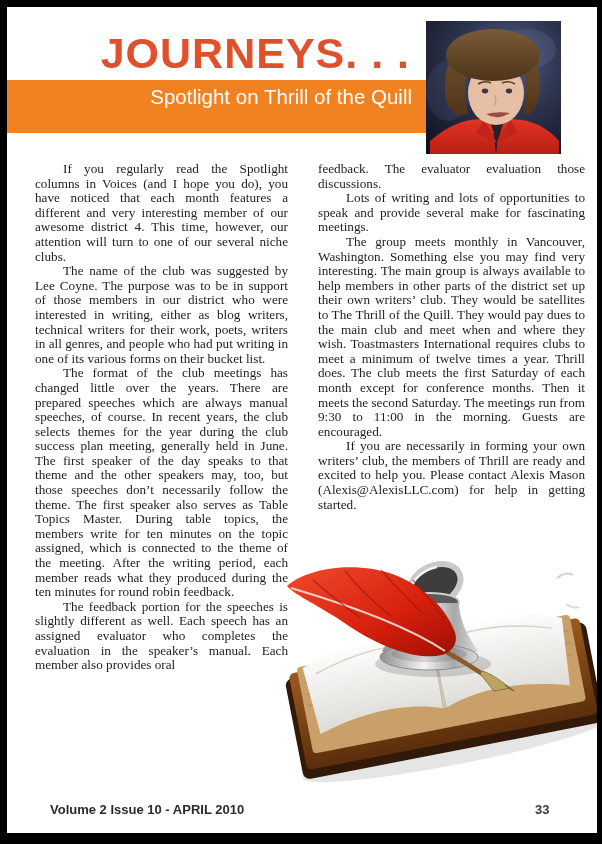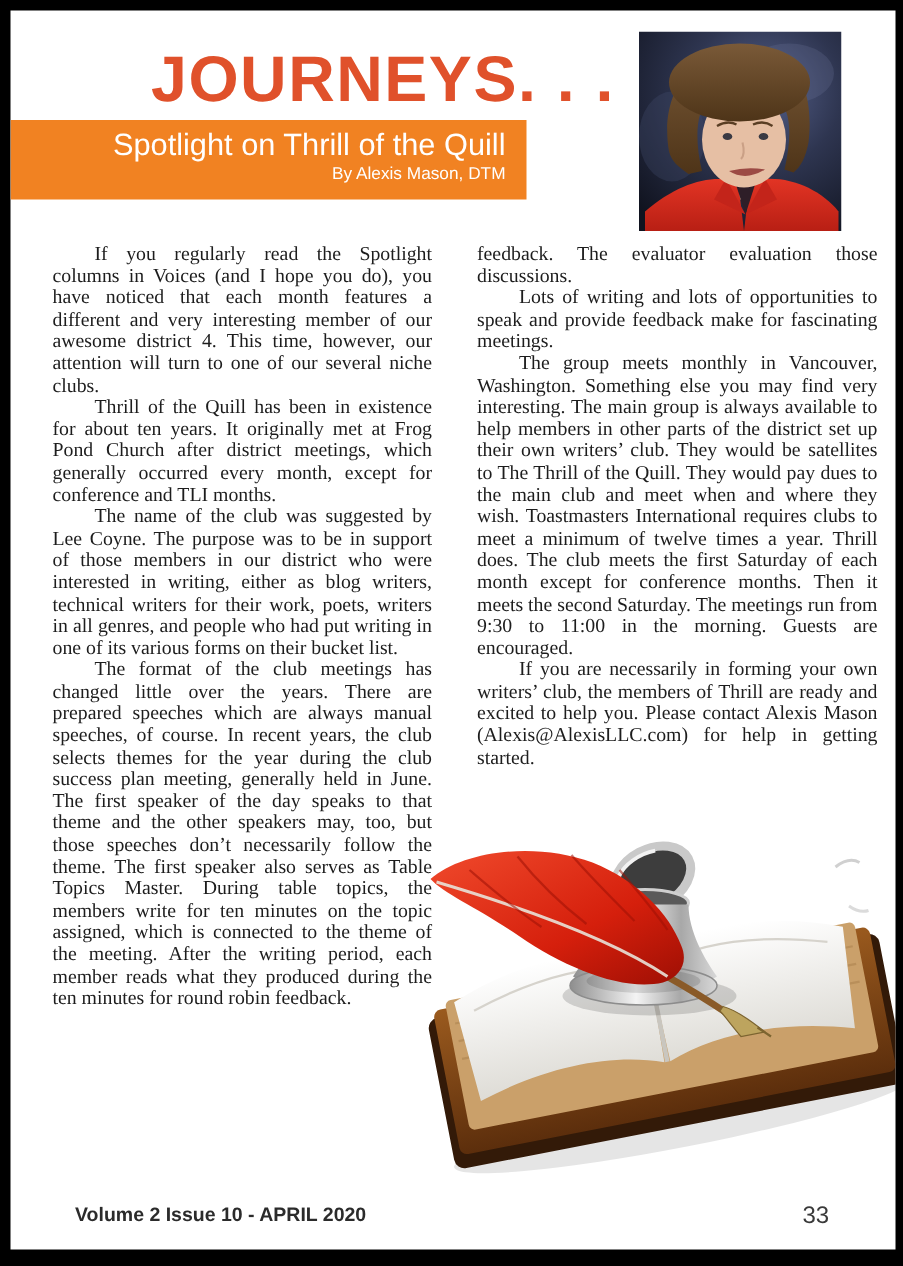--- a/index.html
+++ b/index.html
@@ -8,21 +8,21 @@
          font-family:"Liberation Serif", serif; }
 
   .page { position:absolute; left:7px; top:7px; width:590px; height:826px;
           background:#fff; overflow:hidden; }
 
   .page-title { position:absolute; top:22px; left:0; width:403px;
                 text-align:right; font-family:"Liberation Sans", sans-serif;
                 font-weight:700; font-size:43px; letter-spacing:1px;
                 line-height:48px; }
 
-  .banner { position:absolute; top:73px; left:0; width:344px; height:53px;
+  .banner { position:absolute; top:73px; left:0; width:419px; height:53px;
             text-align:right; padding:5px 14px 0 0; }
   .banner-subtitle { color:#fff; font-family:"Liberation Sans", sans-serif;
                      font-weight:400; font-size:20.5px; line-height:24px; }
   .banner-byline { color:#fff; font-family:"Liberation Sans", sans-serif;
                    font-weight:400; font-size:11.5px; line-height:14px; }
 
   .author-photo { position:absolute; left:419px; top:14px; width:135px; height:133px; }
 
   .col { position:absolute; top:155px; text-align:justify;
          font-size:13.2px; line-height:14.6px; color:#1d1d1d; z-index:2; }
@@ -32,33 +32,32 @@
   .col p.no-indent { text-indent:0; }
   .wrap-spacer { float:right; width:20px; height:100px; margin-top:460px; }
 
   .illustration { position:absolute; left:276px; top:551px; width:320px;
                   height:235px; z-index:1; }
 
   .footer-issue { position:absolute; left:43px; top:795px;
                   font-family:"Liberation Sans", sans-serif; font-weight:700;
                   font-size:13px; color:#2b2b2b; }
   .footer-page { position:absolute; left:528px; top:795px;
-                 font-family:"Liberation Sans", sans-serif; font-weight:400;
-                 font-size:16px; color:#3a3a3a; }
+                 font-family:"Liberation Sans", sans-serif; font-weight:700;
+                 font-size:13px; color:#3a3a3a; }
 </style>
 </head>
 <body>
 
 <div class="page">
 
   <div class="page-title" style="color:#e0512b;">JOURNEYS. . .</div>
 
   <div class="banner" style="background:#f18222;">
     <div class="banner-subtitle">Spotlight on Thrill of the Quill</div>
-    <div class="banner-byline">By Alexis Mason, DTM</div>
   </div>
 
   <svg class="author-photo" viewBox="0 0 135 133" xmlns="http://www.w3.org/2000/svg">
     <defs>
       <radialGradient id="bgGrad" cx="62%" cy="30%" r="85%">
         <stop offset="0%" stop-color="#55608a"></stop>
         <stop offset="45%" stop-color="#2e3550"></stop>
         <stop offset="100%" stop-color="#10131f"></stop>
       </radialGradient>
       <linearGradient id="hairGrad" x1="0" y1="0" x2="0" y2="1">
@@ -88,28 +87,28 @@
     <ellipse cx="83" cy="70" rx="3.2" ry="2.4" fill="#3a3a44"></ellipse>
     <path d="M52,63 q7,-4 13,-1" stroke="#5a3e24" stroke-width="1.6" fill="none"></path>
     <path d="M76,62 q7,-3 13,1" stroke="#5a3e24" stroke-width="1.6" fill="none"></path>
     <path d="M69,74 q2,8 -1,11" stroke="#caa086" stroke-width="1.4" fill="none"></path>
     <path d="M60,93 Q71,100 84,92 Q72,90 60,93 Z" fill="#9c4a44"></path>
   </svg>
 
   <div class="col col-left">
     <div class="wrap-spacer"></div>
     <p>If you regularly read the Spotlight columns in Voices (and I hope you do), you have noticed that each month features a different and very interesting member of our awesome district 4. This time, however, our attention will turn to one of our several niche clubs.</p>
-    <p>Thrill of the Quill has been in existence for about ten years. It originally met at Frog Pond Church after district meetings, which generally occurred every month, except for conference and TLI months.</p>
     <p>The name of the club was suggested by Lee Coyne. The purpose was to be in support of those members in our district who were interested in writing, either as blog writers, technical writers for their work, poets, writers in all genres, and people who had put writing in one of its various forms on their bucket list.</p>
     <p>The format of the club meetings has changed little over the years. There are prepared speeches which are always manual speeches, of course. In recent years, the club selects themes for the year during the club success plan meeting, generally held in June. The first speaker of the day speaks to that theme and the other speakers may, too, but those speeches don’t necessarily follow the theme. The first speaker also serves as Table Topics Master. During table topics, the members write for ten minutes on the topic assigned, which is connected to the theme of the meeting. After the writing period, each member reads what they produced during the ten minutes for round robin feedback.</p>
+    <p>The feedback portion for the speeches is slightly different as well. Each speech has an assigned evaluator who completes the evaluation in the speaker’s manual. Each member also provides oral</p>
   </div>
 
   <div class="col col-right">
     <p class="no-indent">feedback. The evaluator evaluation those discussions.</p>
-    <p>Lots of writing and lots of opportunities to speak and provide feedback make for fascinating meetings.</p>
+    <p>Lots of writing and lots of opportunities to speak and provide several make for fascinating meetings.</p>
     <p>The group meets monthly in Vancouver, Washington. Something else you may find very interesting. The main group is always available to help members in other parts of the district set up their own writers’ club. They would be satellites to The Thrill of the Quill. They would pay dues to the main club and meet when and where they wish. Toastmasters International requires clubs to meet a minimum of twelve times a year. Thrill does. The club meets the first Saturday of each month except for conference months. Then it meets the second Saturday. The meetings run from 9:30 to 11:00 in the morning. Guests are encouraged.</p>
     <p>If you are necessarily in forming your own writers’ club, the members of Thrill are ready and excited to help you. Please contact Alexis Mason (Alexis@AlexisLLC.com) for help in getting started.</p>
   </div>
 
   <svg class="illustration" viewBox="0 0 320 235" xmlns="http://www.w3.org/2000/svg">
     <defs>
       <linearGradient id="coverGrad" x1="0" y1="0" x2="0" y2="1">
         <stop offset="0%" stop-color="#9a5a1e"></stop>
         <stop offset="100%" stop-color="#5c2e0c"></stop>
       </linearGradient>
@@ -161,16 +160,16 @@
     <path d="M199,113 C207,115 217,122 227,130 L211,133 C205,126 200,119 197,116 Z" fill="#bda45e" stroke="#7c6430" stroke-width="0.8"></path>
     <path d="M222,127 L231,133" stroke="#7c6430" stroke-width="1.5"></path>
 
     <path d="M4,28 C26,9 74,3 112,17 C142,29 163,51 171,72 C176,83 171,93 159,97
              C133,103 95,88 63,66 C37,48 13,38 4,28 Z" fill="url(#redGrad)"></path>
     <path d="M8,30 C52,43 120,65 162,93" stroke="#e8e2d8" stroke-width="2" fill="none" opacity="0.9"></path>
     <path d="M30,22 C44,34 60,48 78,60 M62,13 C74,28 90,44 108,58 M98,12 C110,26 126,42 140,56
              M130,22 C142,36 154,50 162,62" stroke="#9d1005" stroke-width="1.5" fill="none" opacity="0.55"></path>
   </svg>
 
-  <div class="footer-issue">Volume 2 Issue 10 - APRIL 2020</div>
+  <div class="footer-issue">Volume 2 Issue 10 - APRIL 2010</div>
   <div class="footer-page">33</div>
 
 </div>
 
 </body></html>

